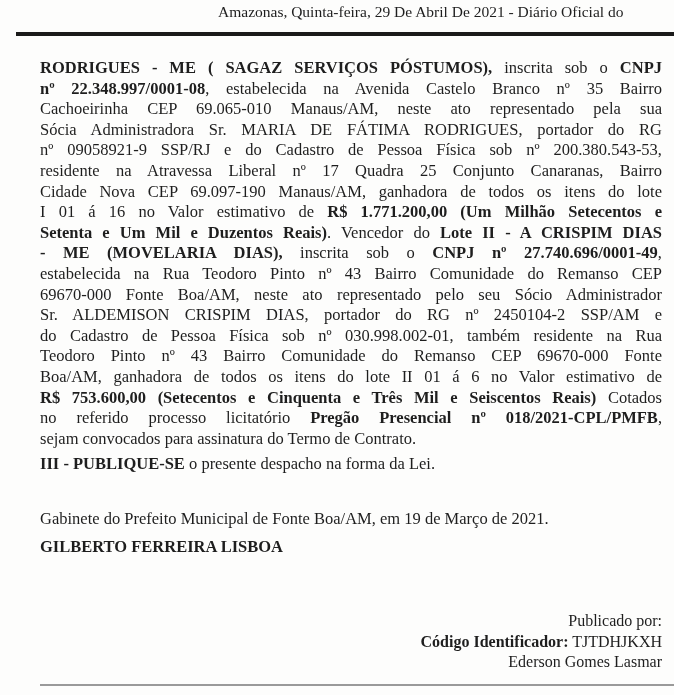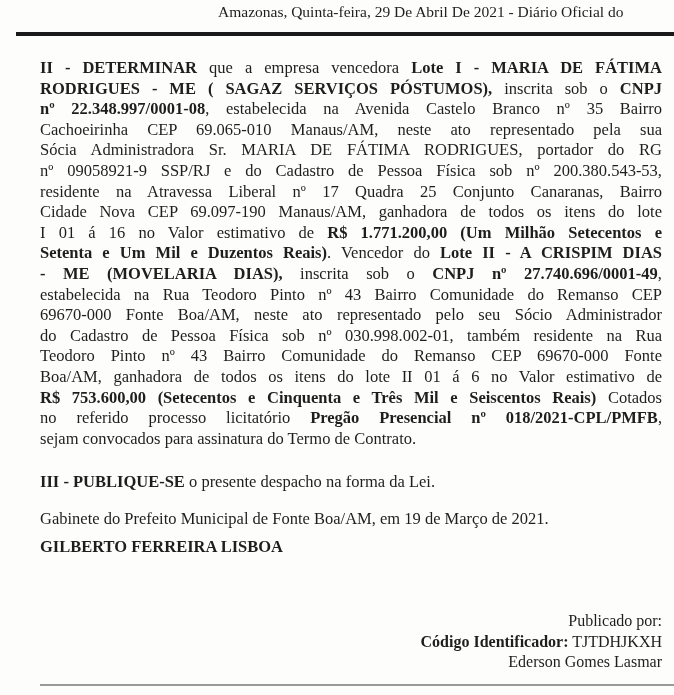--- a/index.html
+++ b/index.html
@@ -34,21 +34,21 @@
     position: absolute;
     left: 40px;
     width: 622px;
     font-size: 16.5px;
     line-height: 20.6px;
   }
   .para2 { top: 58px; }
   .jline { text-align: justify; text-align-last: justify; height: 20.6px; overflow: visible; }
   .jline.last { text-align-last: left; }
   .single { line-height: 20.5px; white-space: nowrap; }
-  .para3 { top: 472px; }
+  .para3 { top: 454px; }
   .gabinete { top: 509px; }
   .mayor-name { top: 537px; font-weight: bold; }
   .mayor-title { top: 577px; }
   .pub {
     position: absolute;
     top: 611px;
     left: 40px;
     width: 622px;
     text-align: right;
     font-size: 16px;
@@ -68,33 +68,33 @@
 </head>
 <body>
 
 <div class="page">
 
   <div class="header-date">Amazonas, Quinta-feira, 29 De Abril De 2021 - Diário Oficial do</div>
 
   <div class="rule-top"></div>
 
   <div class="para para2">
-      <div class="jline"><b>II - DETERMINAR</b><span> que a empresa vencedora </span><b>Lote I - MARIA DE FÁTIMA</b></div>
       <div class="jline"><b>RODRIGUES - ME ( SAGAZ SERVIÇOS PÓSTUMOS),</b><span> inscrita sob o </span><b>CNPJ</b></div>
       <div class="jline"><b>nº 22.348.997/0001-08</b><span>, estabelecida na Avenida Castelo Branco nº 35 Bairro</span></div>
       <div class="jline"><span>Cachoeirinha CEP 69.065-010 Manaus/AM, neste ato representado pela sua</span></div>
       <div class="jline"><span>Sócia Administradora Sr. MARIA DE FÁTIMA RODRIGUES, portador do RG</span></div>
       <div class="jline"><span>nº 09058921-9 SSP/RJ e do Cadastro de Pessoa Física sob nº 200.380.543-53,</span></div>
       <div class="jline"><span>residente na Atravessa Liberal nº 17 Quadra 25 Conjunto Canaranas, Bairro</span></div>
       <div class="jline"><span>Cidade Nova CEP 69.097-190 Manaus/AM, ganhadora de todos os itens do lote</span></div>
       <div class="jline"><span>I 01 á 16 no Valor estimativo de </span><b>R$ 1.771.200,00 (Um Milhão Setecentos e</b></div>
       <div class="jline"><b>Setenta e Um Mil e Duzentos Reais)</b><span>. Vencedor do </span><b>Lote II - A CRISPIM DIAS</b></div>
       <div class="jline"><b>- ME (MOVELARIA DIAS),</b><span> inscrita sob o </span><b>CNPJ nº 27.740.696/0001-49</b><span>,</span></div>
       <div class="jline"><span>estabelecida na Rua Teodoro Pinto nº 43 Bairro Comunidade do Remanso CEP</span></div>
       <div class="jline"><span>69670-000 Fonte Boa/AM, neste ato representado pelo seu Sócio Administrador</span></div>
+      <div class="jline"><span>Sr. ALDEMISON CRISPIM DIAS, portador do RG nº 2450104-2 SSP/AM e</span></div>
       <div class="jline"><span>do Cadastro de Pessoa Física sob nº 030.998.002-01, também residente na Rua</span></div>
       <div class="jline"><span>Teodoro Pinto nº 43 Bairro Comunidade do Remanso CEP 69670-000 Fonte</span></div>
       <div class="jline"><span>Boa/AM, ganhadora de todos os itens do lote II 01 á 6 no Valor estimativo de</span></div>
       <div class="jline"><b>R$ 753.600,00 (Setecentos e Cinquenta e Três Mil e Seiscentos Reais)</b><span> Cotados</span></div>
       <div class="jline"><span>no referido processo licitatório </span><b>Pregão Presencial nº 018/2021-CPL/PMFB</b><span>,</span></div>
       <div class="jline last"><span>sejam convocados para assinatura do Termo de Contrato.</span></div>
     </div>
 
   <div class="para single para3"><b>III - PUBLIQUE-SE</b><span> o presente despacho na forma da Lei.</span></div>
 

